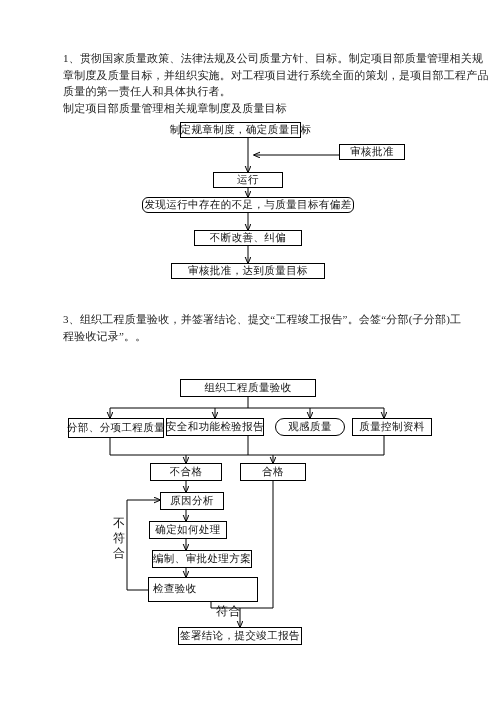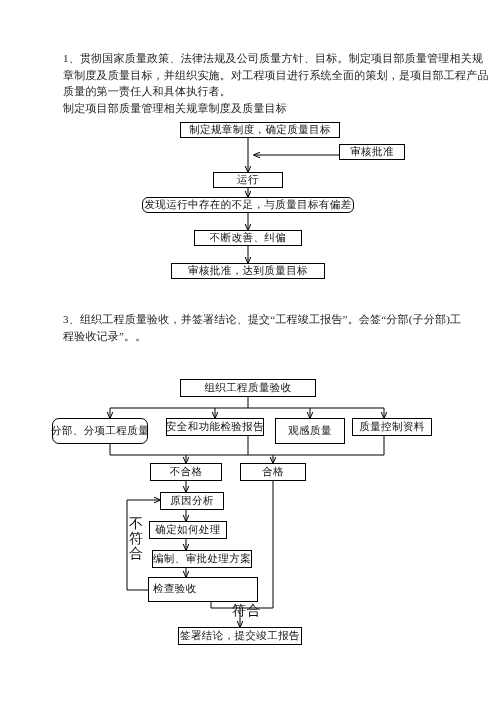--- a/index.html
+++ b/index.html
@@ -35,26 +35,25 @@
     font-size:10.5px;
     line-height:1;
     color:#111;
     display:flex;align-items:center;justify-content:center;
     white-space:nowrap;
     letter-spacing:.4px;
     pointer-events:auto;
   }
   .lbl{
     position:absolute;
-    font-size:14px;
+    font-size:12px;
     color:#111;
     line-height:12px;
     letter-spacing:.4px;
     white-space:nowrap;
-    margin-left:16px;
   }
   .lbl.vert{
     white-space:normal;
     width:11px;
     text-align:center;
     line-height:15px;
   }
   svg.wires{position:absolute;left:0;top:0;width:496px;height:702px;}
   svg.wires line,svg.wires path{stroke:#000;stroke-width:1;fill:none;}
 </style>
@@ -118,21 +117,21 @@
     <line x1="127" y1="590" x2="127" y2="500"></line>
     <line x1="127" y1="500" x2="160" y2="500" marker-end="url(#ah)"></line>
 
     <line x1="273" y1="481" x2="273" y2="608"></line>
 
     <line x1="211" y1="602" x2="211" y2="608"></line>
     <line x1="211" y1="608" x2="273" y2="608"></line>
     <line x1="240" y1="608" x2="240" y2="627" marker-end="url(#ah)"></line>
   </svg>
 
-  <div class="node" style="left:180px;top:122px;width:160px;height:16px;">
+  <div class="node" style="left:180px;top:122px;width:121px;height:16px;">
     <span>制定规章制度，确定质量目标</span>
   </div>
 
   <div class="node" style="left:339px;top:144px;width:66px;height:16px;">
     <span>审核批准</span>
   </div>
 
   <div class="node" style="left:213px;top:172px;width:70px;height:16px;">
     <span>运行</span>
   </div>
@@ -146,29 +145,29 @@
   </div>
 
   <div class="node" style="left:171px;top:263px;width:154px;height:16px;">
     <span>审核批准，达到质量目标</span>
   </div>
 
   <div class="node" style="left:180px;top:379px;width:136px;height:18px;">
     <span>组织工程质量验收</span>
   </div>
 
-  <div class="node" style="left:52px;top:418px;width:96px;height:26px;border-radius:7px;">
+  <div class="node" style="left:68px;top:418px;width:96px;height:20px;">
     <span>分部、分项工程质量</span>
   </div>
 
   <div class="node" style="left:166px;top:418px;width:98px;height:18px;">
     <span>安全和功能检验报告</span>
   </div>
 
-  <div class="node" style="left:275px;top:418px;width:70px;height:26px;">
+  <div class="node" style="left:275px;top:418px;width:70px;height:18px;border-radius:9px;">
     <span>观感质量</span>
   </div>
 
   <div class="node" style="left:352px;top:418px;width:80px;height:18px;">
     <span>质量控制资料</span>
   </div>
 
   <div class="node" style="left:150px;top:463px;width:72px;height:18px;">
     <span>不合格</span>
   </div>

